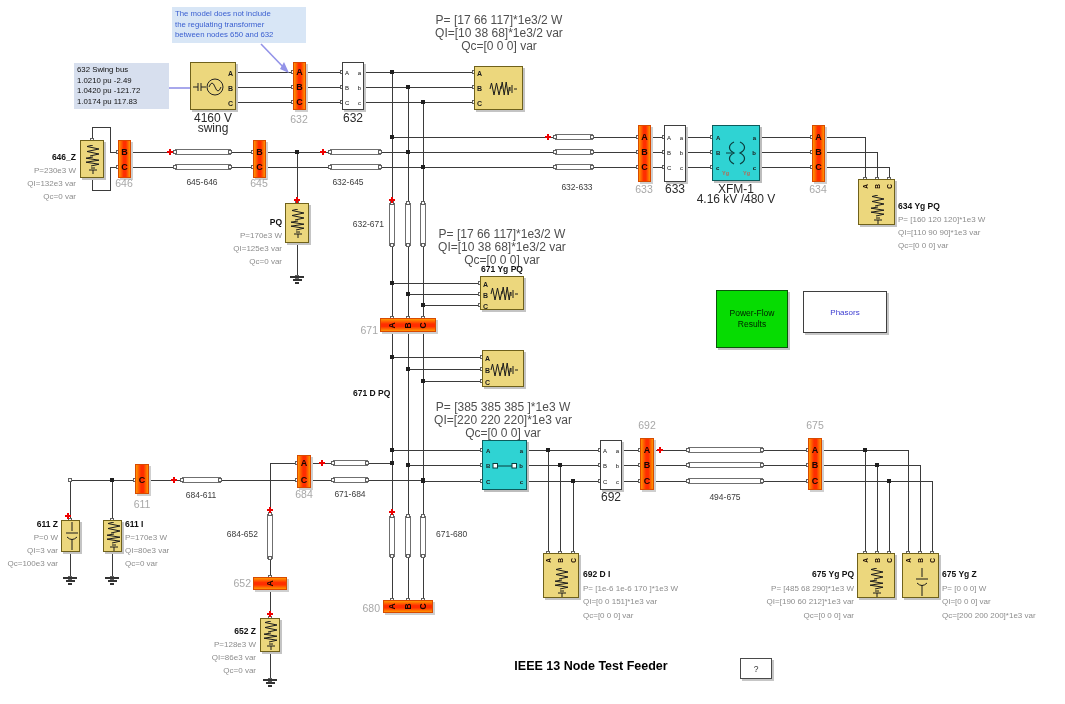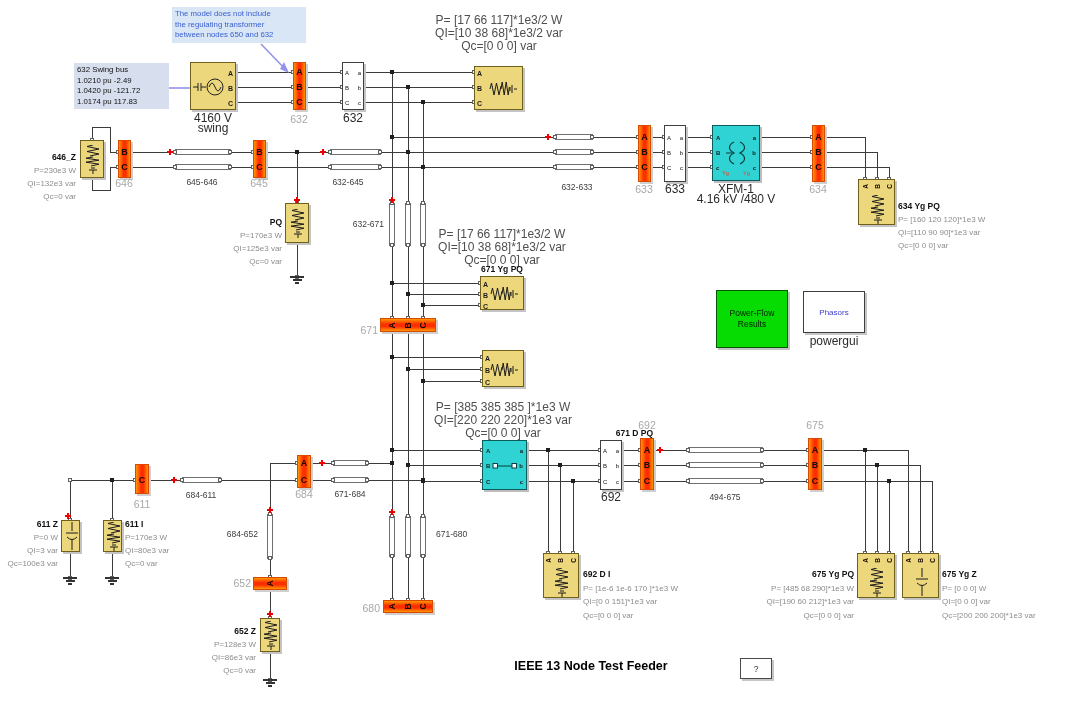--- a/index.html
+++ b/index.html
@@ -558,21 +558,21 @@
       <div style="position: absolute; right: 3px; top: 9.5px;"><svg width="30" height="18" viewBox="0 0 30 18">
           <path d="M1,9 l1.5,-6 2.5,12 2.5,-12 2.5,12 2,-9" fill="none" stroke="#1c1c1c"></path>
           <path d="M12,9 l1.2,-7 2,13 2,-13 2,13 1.2,-8" fill="none" stroke="#1c1c1c"></path>
           <path d="M21,7 v4 M23,5 v8 M25,9 h3" fill="none" stroke="#1c1c1c"></path>
         </svg></div>
     </div>
     <div class="blk green" style="left: 672px; top: 290px; width: 72px; height: 58px;">
       <div class="pfline">Power-Flow</div>
       <div class="pfline">Results</div>
     </div>
-    <div class="blk whiteb gui" style="left: 803px; top: 291px; width: 62px; height: 42px;">
+    <div class="blk whiteb gui" style="left: 803px; top: 291px; width: 84px; height: 42px;">
       <div class="guitxt">Phasors</div>
     </div>
     <div class="blk busv" style="left: 297px; top: 455px; width: 14px; height: 33px;">
       <div class="bletter" style="top: 2.5px;">A</div>
       <div class="bletter" style="top: 19.5px;">C</div>
     </div>
     <div class="blk busv" style="left: 135px; top: 464px; width: 14px; height: 30px;">
       <div class="bletter" style="top: 10.5px;">C</div>
     </div>
     <div class="blk yellow" style="left: 61px; top: 520px; width: 19px; height: 32px;">
@@ -735,21 +735,21 @@
       <div class="t-dark" style="line-height: 13px;">P= [17 66  117]*1e3/2 W</div>
       <div class="t-dark" style="line-height: 13px;">QI=[10 38  68]*1e3/2 var</div>
       <div class="t-dark" style="line-height: 13px;">Qc=[0 0 0] var</div>
     </div>
     <div class="tg" style="top: 264px; left: 352px; width: 300px; text-align: center;">
       <div class="t-strong" style="line-height: 11px;">671 Yg PQ</div>
     </div>
     <div class="tg" style="top: 325px; right: 687px; text-align: right;">
       <div class="t-bus" style="line-height: 11px;">671</div>
     </div>
-    <div class="tg" style="top: 388px; left: 353px; width: 300px; text-align: right; margin-top: 40px;">
+    <div class="tg" style="top: 388px; left: 353px; width: 300px; text-align: left;">
       <div class="t-strong" style="line-height: 11px;">671 D PQ</div>
     </div>
     <div class="tg" style="top: 401px; left: 353px; width: 300px; text-align: center;">
       <div class="t-dark" style="line-height: 13px;">P= [385 385 385 ]*1e3 W</div>
       <div class="t-dark" style="line-height: 13px;">QI=[220 220 220]*1e3 var</div>
       <div class="t-dark" style="line-height: 13px;">Qc=[0  0  0] var</div>
     </div>
     <div class="tg" style="top: 489px; left: 154px; width: 300px; text-align: center;">
       <div class="t-bus" style="line-height: 11px;">684</div>
     </div>
@@ -815,16 +815,13 @@
       <div class="t-info" style="line-height: 13.5px;">P= [485  68  290]*1e3 W</div>
       <div class="t-info" style="line-height: 13.5px;">QI=[190  60  212]*1e3 var</div>
       <div class="t-info" style="line-height: 13.5px;">Qc=[0 0 0] var</div>
     </div>
     <div class="tg" style="top: 568px; left: 942px;">
       <div class="t-strong" style="line-height: 13.5px;">675 Yg Z</div>
       <div class="t-info" style="line-height: 13.5px;">P= [0 0 0] W</div>
       <div class="t-info" style="line-height: 13.5px;">QI=[0 0 0] var</div>
       <div class="t-info" style="line-height: 13.5px;">Qc=[200 200 200]*1e3 var</div>
     </div>
-    <div class="tg" style="top: 336px; left: 684px; width: 300px; text-align: center;">
-      <div class="t-sub" style="line-height: 11px;">powergui</div>
-    </div>
   </div>
 
 </body></html>

